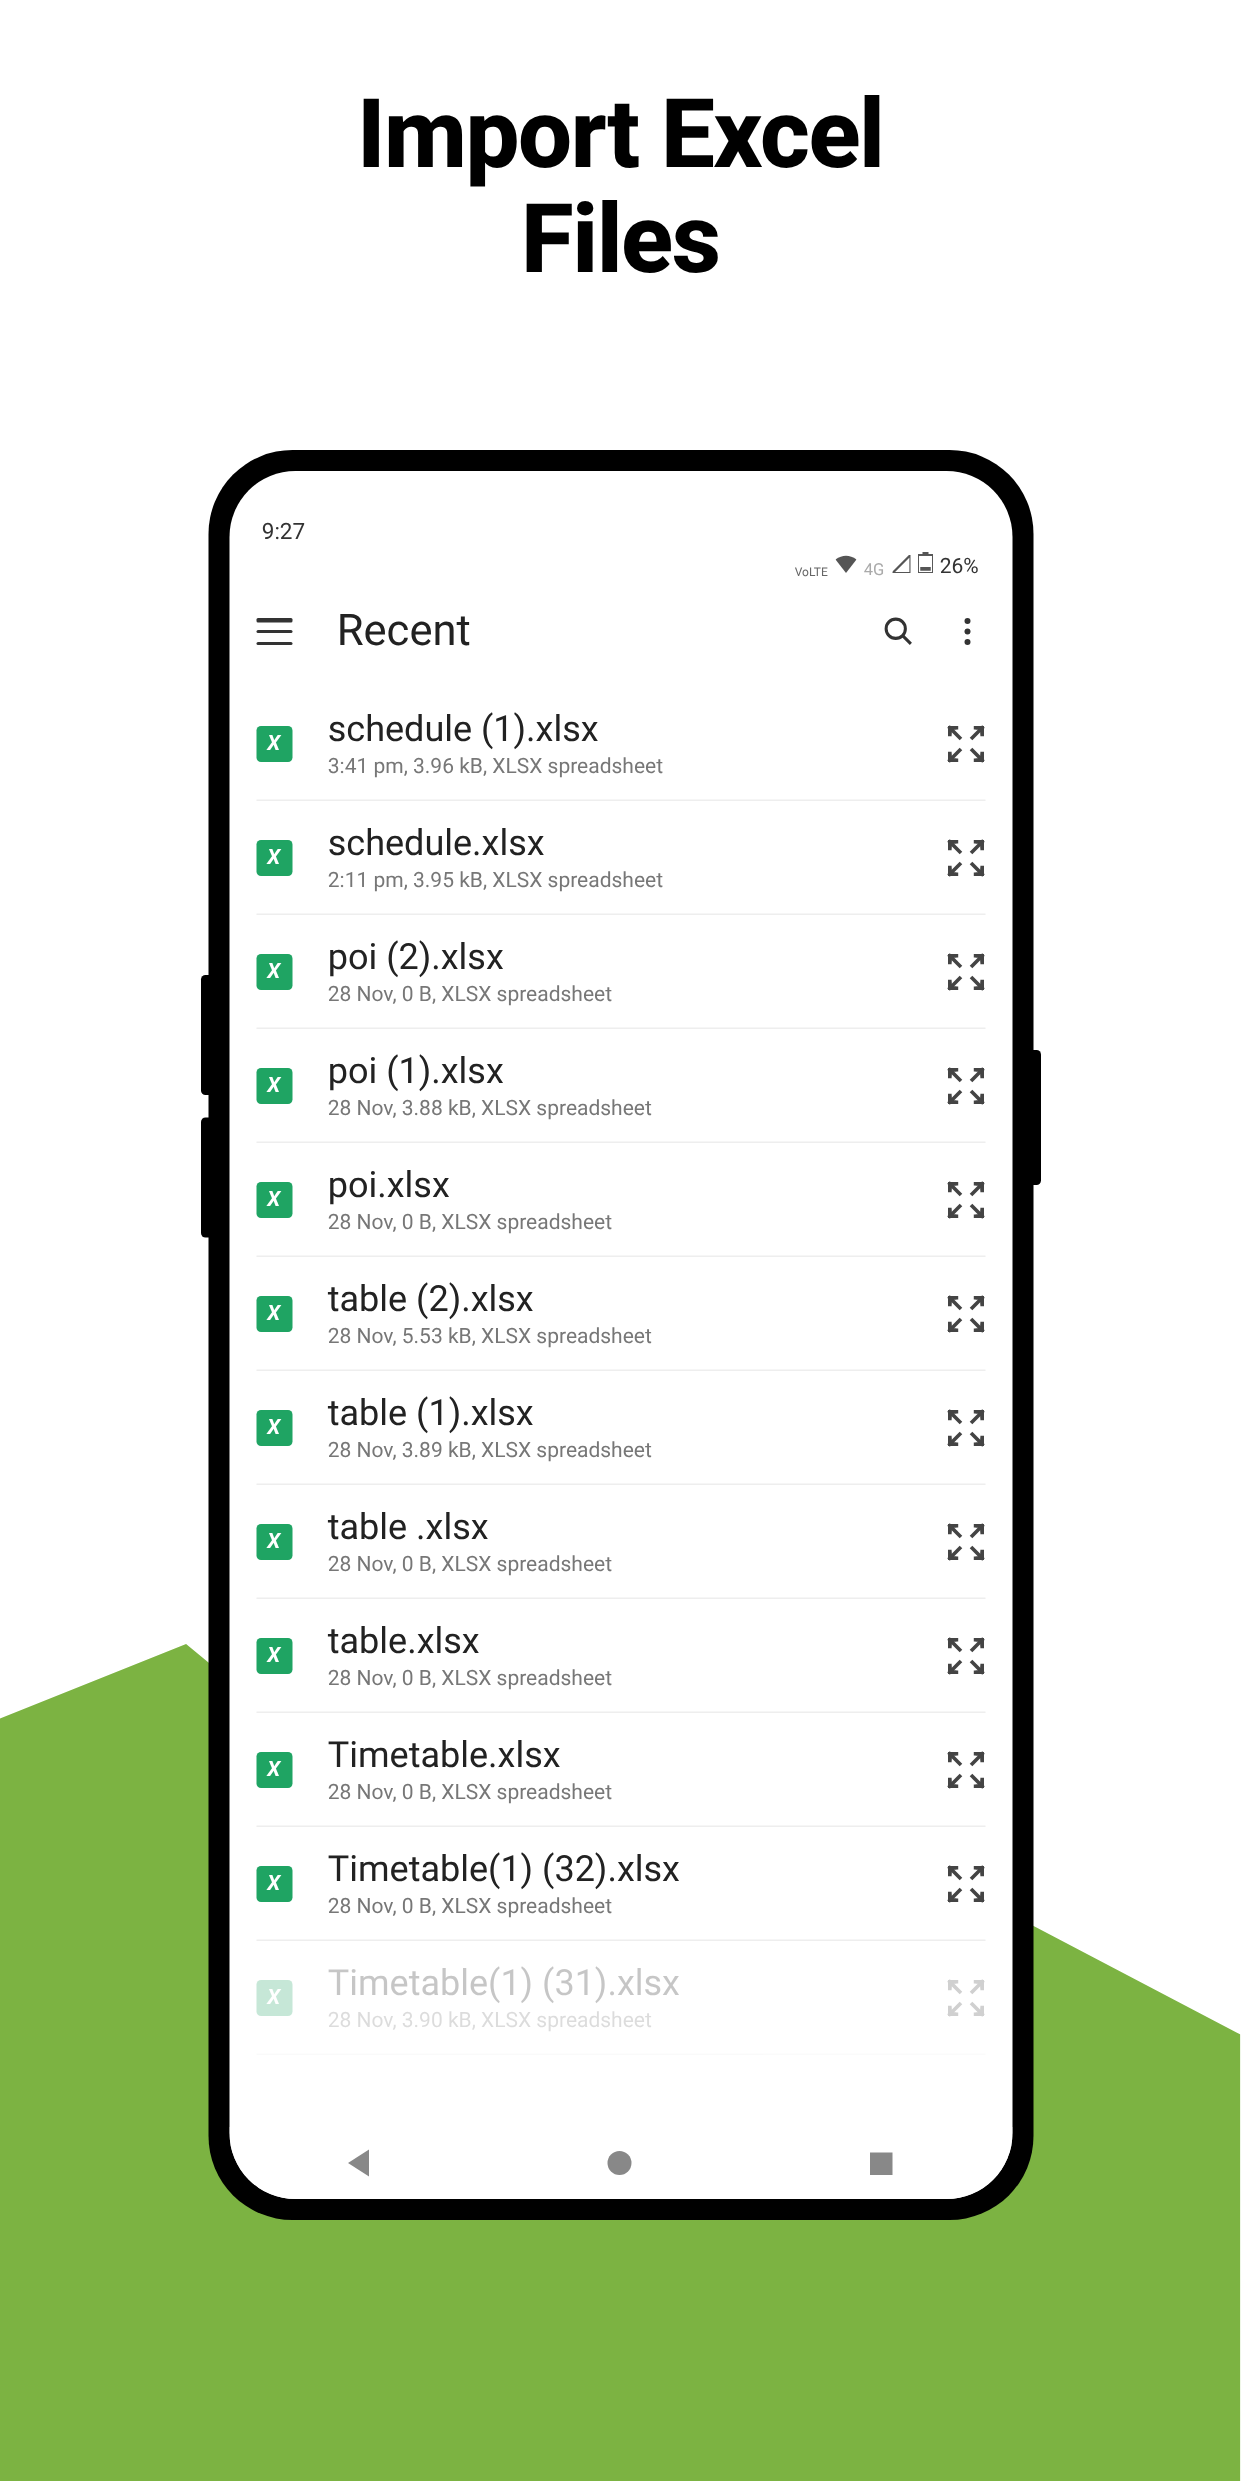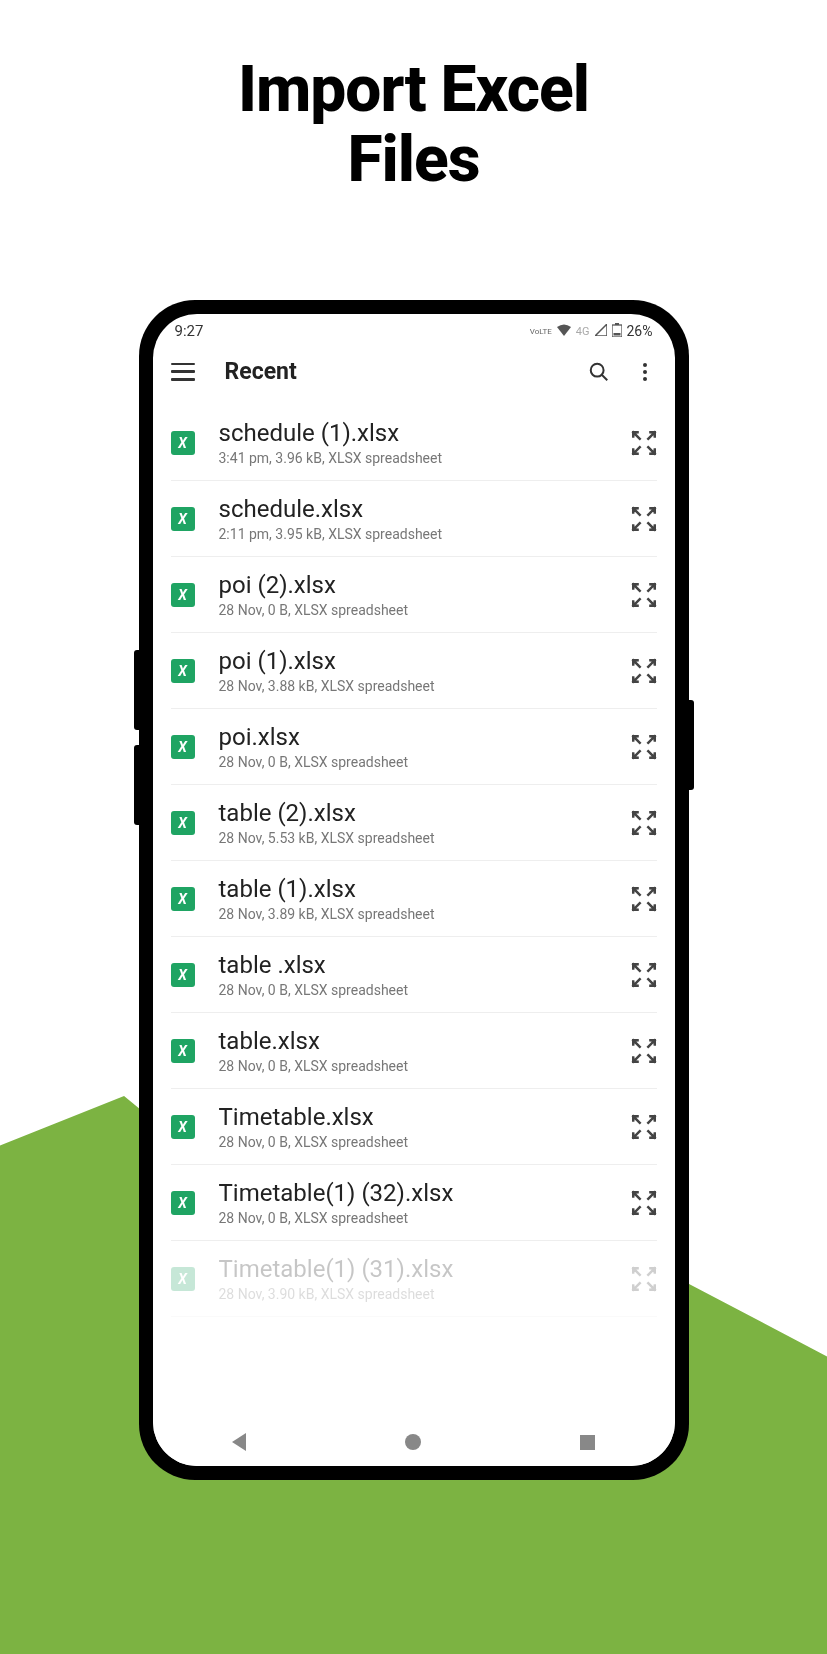--- a/index.html
+++ b/index.html
@@ -62,30 +62,30 @@
 .side-btn.left2 { left: -5px; top: 445px; height: 80px; border-radius: 3px 0 0 3px; }
 .side-btn.right1 { right: -5px; top: 400px; height: 90px; border-radius: 0 3px 3px 0; }
 .status-bar {
   display: flex;
   justify-content: space-between;
   align-items: center;
   padding: 8px 22px 4px;
   font-size: 15px;
   color: #333;
 }
-.status-right { display: flex; align-items: center; gap: 5px; font-size: 14px; }
+.status-right { display: flex; align-items: flex-end; gap: 5px; font-size: 14px; margin-top: 46px; }
 .status-icon { font-size: 10px; color: #666; }
 .app-bar {
   display: flex;
   align-items: center;
   padding: 14px 18px 16px;
 }
 .menu-icon { width: 24px; height: 18px; display: flex; flex-direction: column; justify-content: space-between; cursor: pointer; }
 .menu-icon span { display: block; height: 2.5px; background: #333; border-radius: 1px; }
-.app-title { font-size: 23px; font-weight: 700; color: #222; margin-left: 30px; flex: 1; }
+.app-title { font-size: 29px; font-weight: 400; color: #222; margin-left: 30px; flex: 1; }
 .search-icon, .more-icon { width: 24px; height: 24px; cursor: pointer; display: flex; align-items: center; justify-content: center; }
 .more-icon { margin-left: 22px; flex-direction: column; gap: 3px; }
 .more-icon span { width: 4px; height: 4px; background: #333; border-radius: 50%; }
 .file-list { padding: 0 18px; }
 .file-row {
   display: flex;
   align-items: center;
   padding: 14px 0;
   border-bottom: 1px solid #eee;
   cursor: pointer;

